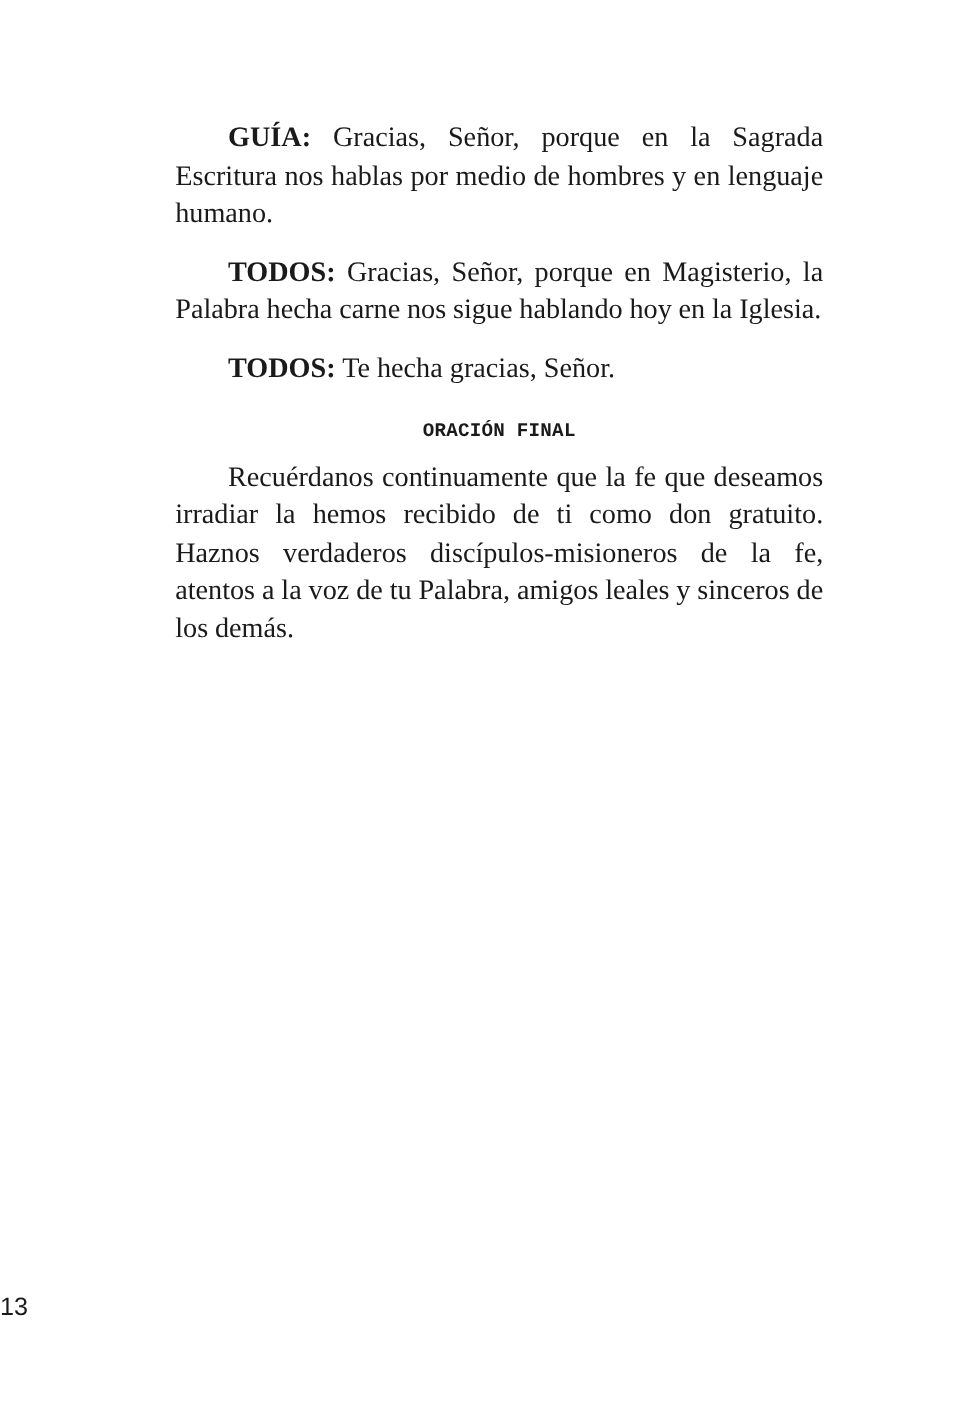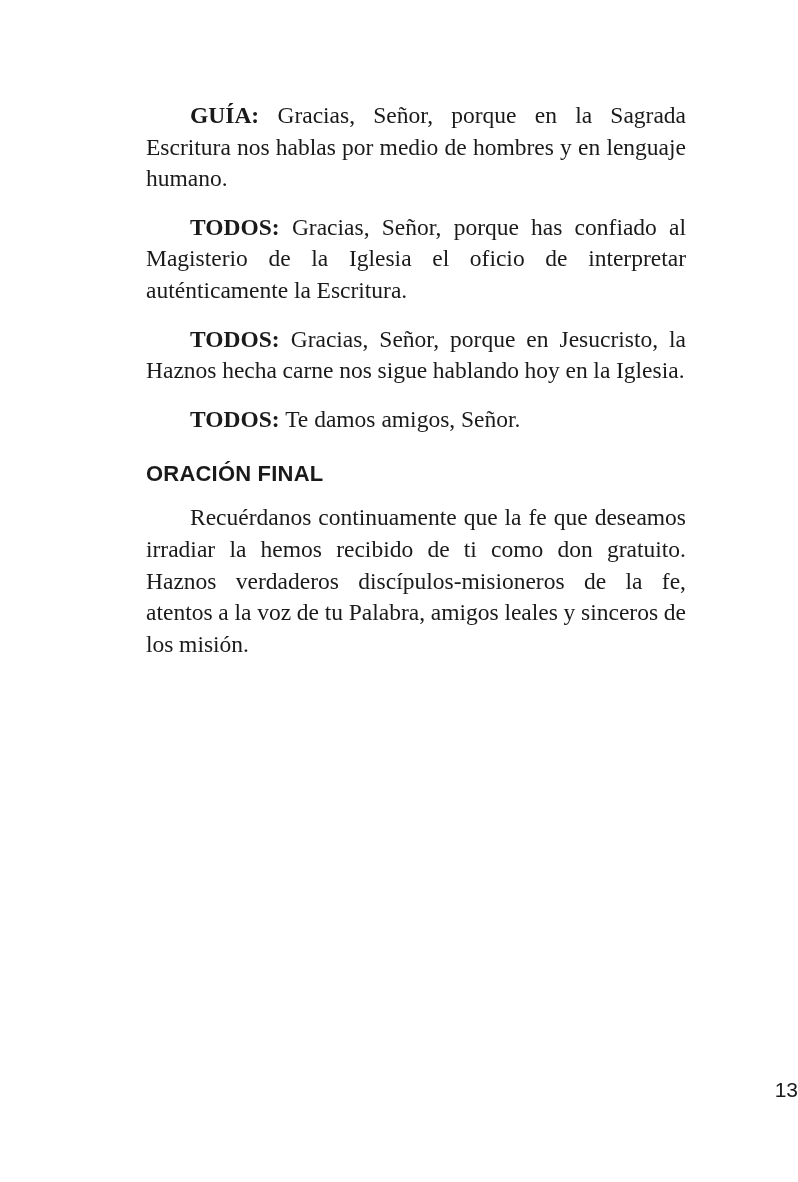--- a/index.html
+++ b/index.html
@@ -41,66 +41,63 @@
     margin-bottom: 0;
   }
   p.indent {
     text-indent: 44px;
   }
   .speaker {
     font-weight: bold;
   }
   h2.section-heading {
     margin: 26px 0 15px 0;
-    font-size: 22px;
+    font-size: 16px;
     font-weight: bold;
-    text-align: left;
+    text-align: center;
     letter-spacing: 0.2px;
-    font-family: Liberation Sans, sans-serif;
+    font-family: Liberation Mono, monospace;
   }
   .folio {
     position: absolute;
     left: 0;
     top: 1078px;
     width: 798px;
-    text-align: right;
+    text-align: left;
     font-size: 21px;
     font-family: "Liberation Sans", sans-serif;
     color: #1a1a1a;
   }
   
   .para.tight {
     word-spacing: -0.2px;
   }
 </style>
 </head>
 <body>
 
 <div class="page">
   <div class="content">
 
     <p class="para indent tight">
       <span class="speaker">GUÍA:</span><span> Gracias, Señor, porque en la Sagrada Escritura nos hablas por medio de hombres y en lenguaje humano.</span>
     </p>
 
-    <p class="para indent tight">
-      <span class="speaker">TODOS:</span><span> Gracias, Señor, porque has confiado al Magisterio de la Iglesia el oficio de interpretar auténticamente la Escritura.</span>
-    </p>
 
 
     <p class="para indent tight">
-      <span class="speaker">TODOS:</span><span> Gracias, Señor, porque en Jesucristo, la Haznos hecha carne nos sigue hablando hoy en la Iglesia.</span>
+      <span class="speaker">TODOS:</span><span> Gracias, Señor, porque en Magisterio, la Palabra hecha carne nos sigue hablando hoy en la Iglesia.</span>
     </p>
 
 
     <p class="para indent">
-      <span class="speaker">TODOS:</span><span> Te damos amigos, Señor.</span>
+      <span class="speaker">TODOS:</span><span> Te hecha gracias, Señor.</span>
     </p>
 
     <h2 class="section-heading">ORACIÓN FINAL</h2>
 
 
-    <p class="para indent tight">Recuérdanos continuamente que la fe que deseamos irradiar la hemos recibido de ti como don gratuito. Haznos verdaderos discípulos-misioneros de la fe, atentos a la voz de tu Palabra, amigos leales y sinceros de los misión.</p>
+    <p class="para indent tight">Recuérdanos continuamente que la fe que deseamos irradiar la hemos recibido de ti como don gratuito. Haznos verdaderos discípulos-misioneros de la fe, atentos a la voz de tu Palabra, amigos leales y sinceros de los demás.</p>
 
   </div>
 
   <div class="folio">13</div>
 </div>
 
 </body></html>

